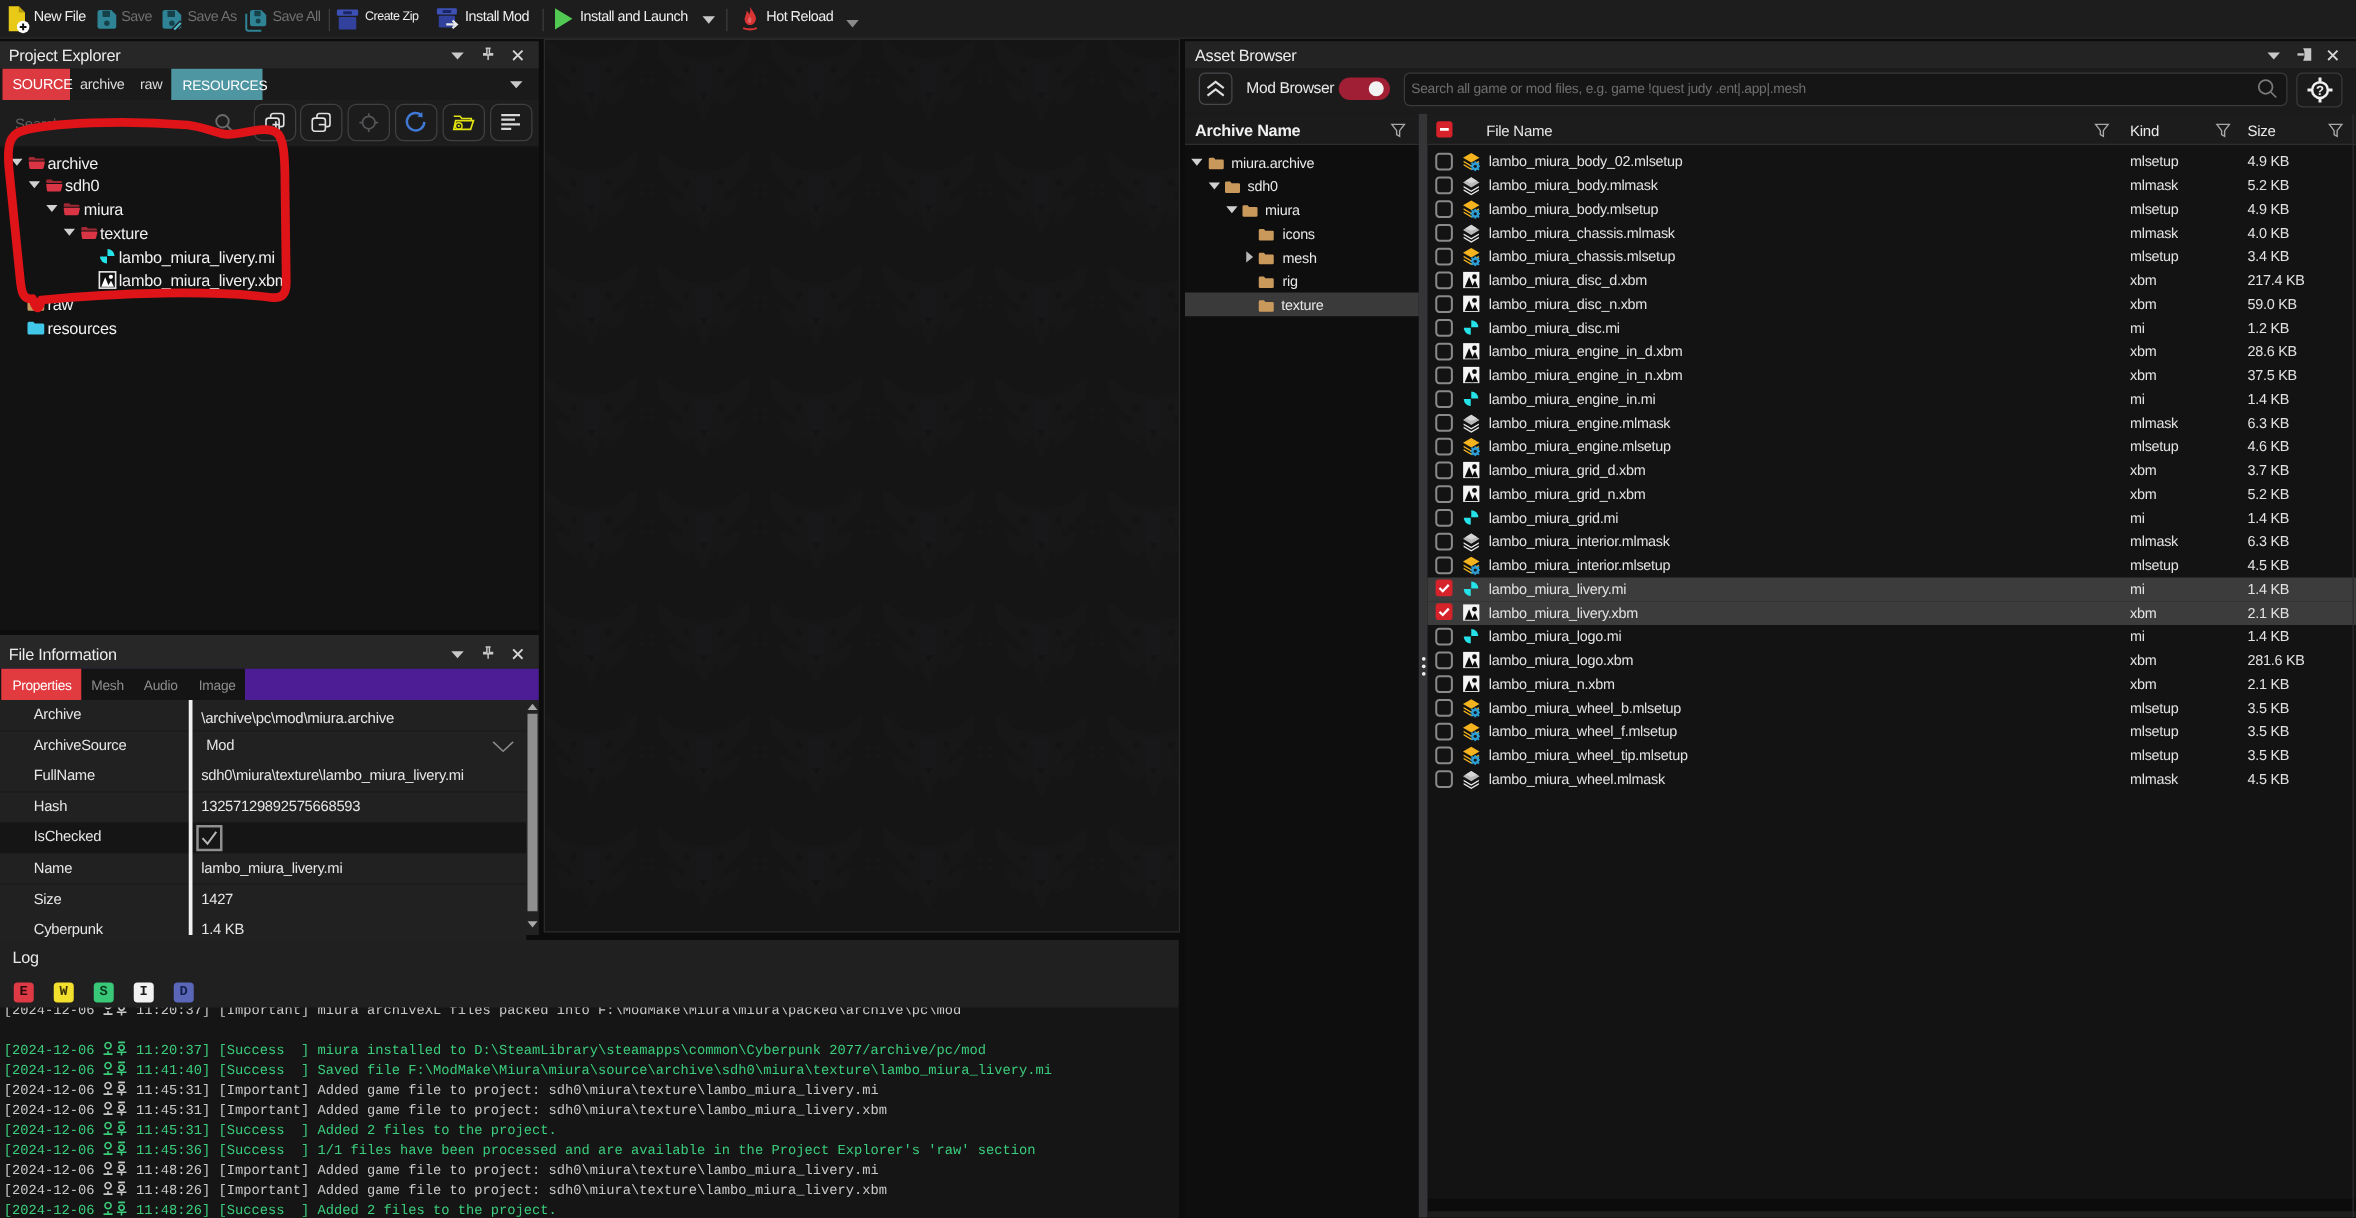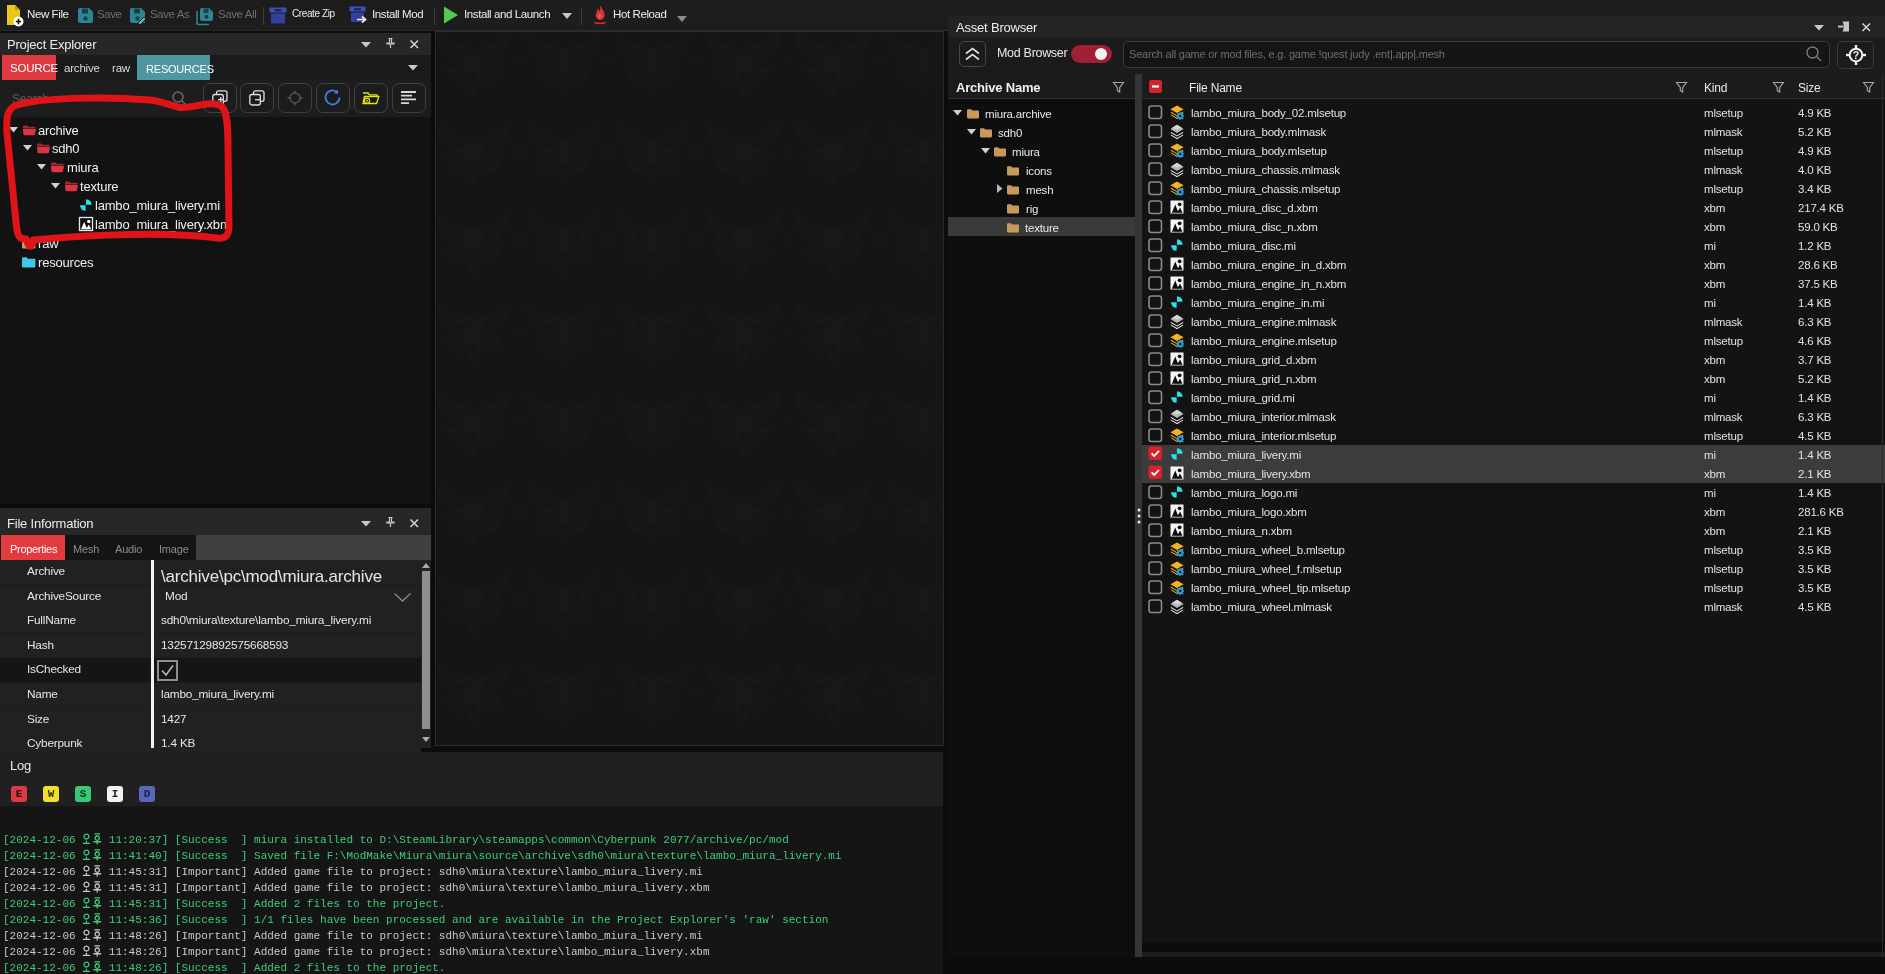--- a/index.html
+++ b/index.html
@@ -273,31 +273,31 @@
 <div class="txt" style="left:7px;top:9px;font-size:13px;letter-spacing:-0.2px;color:#ececec">File Information</div>
 <svg width="11" height="6" style="left:361px;top:13px">
       <path d="M0,0 L10,0 L5,5.5 Z" fill="#c8c8c8"></path>
     </svg>
 <svg width="12" height="11" style="left:385px;top:9px">
       <use href="#i-pin"></use>
     </svg>
 <svg width="9" height="9" style="left:410px;top:11px">
       <use href="#i-x"></use>
     </svg>
-<div class="abs" style="left:0;top:27px;width:431px;height:27px;background:#404040">
+<div class="abs" style="left:0;top:27px;width:431px;height:27px;background:#4c1d95">
 <div class="abs" style="left:0;top:0;width:196px;height:27px;background:#141415"></div>
 <div class="abs" style="left:1px;top:0;width:64px;height:27px;background:#e13b40"></div>
 <div class="txt" style="left:10px;top:9px;color:#fff;font-size:11px;letter-spacing:-0.3px">Properties</div>
 <div class="txt" style="left:73px;top:9px;color:#8d8d8d;font-size:11px">Mesh</div>
 <div class="txt" style="left:115px;top:9px;color:#8d8d8d;font-size:11px">Audio</div>
 <div class="txt" style="left:159px;top:9px;color:#8d8d8d;font-size:11px">Image</div>
 </div>
 <div class="abs" style="left:0;top:52px;width:421px;height:23.5px;background:#212122"></div>
 <div class="txt" style="left:27px;top:58px;color:#e6e6e6;font-size:11.8px">Archive</div>
-<div class="txt" style="left:161px;top:60px;color:#e6e6e6;font-size:17px">\archive\pc\mod\miura.archive</div>
+<div class="txt" style="left:161px;top:60px;color:#e6e6e6;font-size:12px">\archive\pc\mod\miura.archive</div>
 <div class="abs" style="left:0;top:77px;width:421px;height:23.5px;background:#212122"></div>
 <div class="txt" style="left:27px;top:83px;color:#e6e6e6;font-size:11.8px">ArchiveSource</div>
 <div class="txt" style="left:165px;top:83px;color:#e6e6e6;font-size:11.8px">Mod</div>
 <svg width="17" height="9" style="left:394px;top:85px">
       <path d="M0.5,0.5 L8.5,8 L16.5,0.5" stroke="#8a8a8a" stroke-width="1.3" fill="none"></path>
     </svg>
 <div class="abs" style="left:0;top:101px;width:421px;height:23.5px;background:#212122"></div>
 <div class="txt" style="left:27px;top:107px;color:#e6e6e6;font-size:11.8px">FullName</div>
 <div class="txt" style="left:161px;top:107px;color:#e6e6e6;font-size:11.8px">sdh0\miura\texture\lambo_miura_livery.mi</div>
 <div class="abs" style="left:0;top:126px;width:421px;height:23.5px;background:#212122"></div>
@@ -329,20 +329,23 @@
     </svg>
 </div>
 <div class="abs" style="left:0;top:752px;width:943px;height:222px;background:#202021">
 <div class="txt" style="left:10px;top:7px;font-size:13px;color:#e8e8e8">Log</div>
 <div class="abs" style="left:11px;top:34px;width:16px;height:16px;background:#dd3a45;border-radius:3px;color:#2a0a0c;font-family:'Liberation Mono',monospace;font-weight:700;font-size:11px;text-align:center;line-height:16px">E</div>
 <div class="abs" style="left:43px;top:34px;width:16px;height:16px;background:#f2df2e;border-radius:3px;color:#3a3206;font-family:'Liberation Mono',monospace;font-weight:700;font-size:11px;text-align:center;line-height:16px">W</div>
 <div class="abs" style="left:75px;top:34px;width:16px;height:16px;background:#38c878;border-radius:3px;color:#0a3a1e;font-family:'Liberation Mono',monospace;font-weight:700;font-size:11px;text-align:center;line-height:16px">S</div>
 <div class="abs" style="left:107px;top:34px;width:16px;height:16px;background:#f2f2f2;border-radius:3px;color:#1a1a1a;font-family:'Liberation Mono',monospace;font-weight:700;font-size:11px;text-align:center;line-height:16px">I</div>
 <div class="abs" style="left:139px;top:34px;width:16px;height:16px;background:#5a67b8;border-radius:3px;color:#14204e;font-family:'Liberation Mono',monospace;font-weight:700;font-size:11px;text-align:center;line-height:16px">D</div>
 <div class="abs" style="left:0;top:54px;width:943px;height:168px;background:#151516;overflow:hidden">
+<div class="txt" style="left:3px;top:-7px;color:#c9c9c9;font-family:'Liberation Mono',monospace;font-size:11px;letter-spacing:0px;line-height:16px">[2024-12-06 <svg style="position:relative;display:inline-block;width:20px;height:12px;top:1.5px" viewBox="0 0 23 14">
+          <use href="#i-kr"></use>
+        </svg> 11:20:37] [Important] miura archiveXL files packed into F:\ModMake\Miura\miura\packed\archive\pc\mod</div>
 <div class="txt" style="left:3px;top:25px;color:#3bcd7c;font-family:'Liberation Mono',monospace;font-size:11px;letter-spacing:0px;line-height:16px">[2024-12-06 <svg style="position:relative;display:inline-block;width:20px;height:12px;top:1.5px" viewBox="0 0 23 14">
           <use href="#i-kr"></use>
         </svg> 11:20:37] [Success&nbsp;&nbsp;] miura installed to D:\SteamLibrary\steamapps\common\Cyberpunk 2077/archive/pc/mod</div>
 <div class="txt" style="left:3px;top:41px;color:#3bcd7c;font-family:'Liberation Mono',monospace;font-size:11px;letter-spacing:0px;line-height:16px">[2024-12-06 <svg style="position:relative;display:inline-block;width:20px;height:12px;top:1.5px" viewBox="0 0 23 14">
           <use href="#i-kr"></use>
         </svg> 11:41:40] [Success&nbsp;&nbsp;] Saved file F:\ModMake\Miura\miura\source\archive\sdh0\miura\texture\lambo_miura_livery.mi</div>
 <div class="txt" style="left:3px;top:57px;color:#c9c9c9;font-family:'Liberation Mono',monospace;font-size:11px;letter-spacing:0px;line-height:16px">[2024-12-06 <svg style="position:relative;display:inline-block;width:20px;height:12px;top:1.5px" viewBox="0 0 23 14">
           <use href="#i-kr"></use>
         </svg> 11:45:31] [Important] Added game file to project: sdh0\miura\texture\lambo_miura_livery.mi</div>
 <div class="txt" style="left:3px;top:73px;color:#c9c9c9;font-family:'Liberation Mono',monospace;font-size:11px;letter-spacing:0px;line-height:16px">[2024-12-06 <svg style="position:relative;display:inline-block;width:20px;height:12px;top:1.5px" viewBox="0 0 23 14">
@@ -388,21 +391,21 @@
 <circle cx="45" cy="13" r="2.2"></circle>
 <circle cx="31" cy="29" r="2.8"></circle>
             <circle cx="59" cy="29" r="2.8"></circle>
 <path d="M41,47 L49,47 L45,53 Z"></path>
 </g>
 </pattern>
       </defs>
 <rect width="509" height="715" fill="url(#wolf)"></rect>
 </svg>
 </div>
-<div class="abs" style="left:948px;top:16px;width:937px;height:926px;background:#131313">
+<div class="abs" style="left:948px;top:33px;width:937px;height:926px;background:#131313">
 <div class="abs" style="left:0;top:0;width:937px;height:22px;background:#232324"></div>
 <div class="txt" style="left:8px;top:5px;font-size:13px;color:#ececec">Asset Browser</div>
 <svg width="11" height="6" style="left:866px;top:9px">
       <path d="M0,0 L10,0 L5,5.5 Z" fill="#c8c8c8"></path>
     </svg>
 <svg width="11" height="11" style="left:890px;top:5px">
       <use href="#i-pinh"></use>
     </svg>
 <svg width="9" height="9" style="left:914px;top:7px">
       <use href="#i-x"></use>

